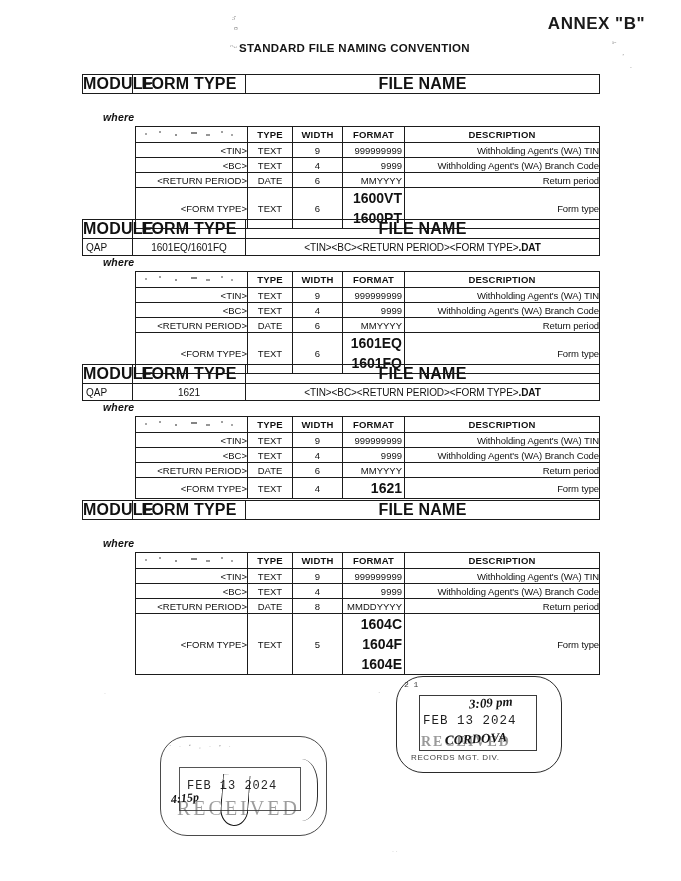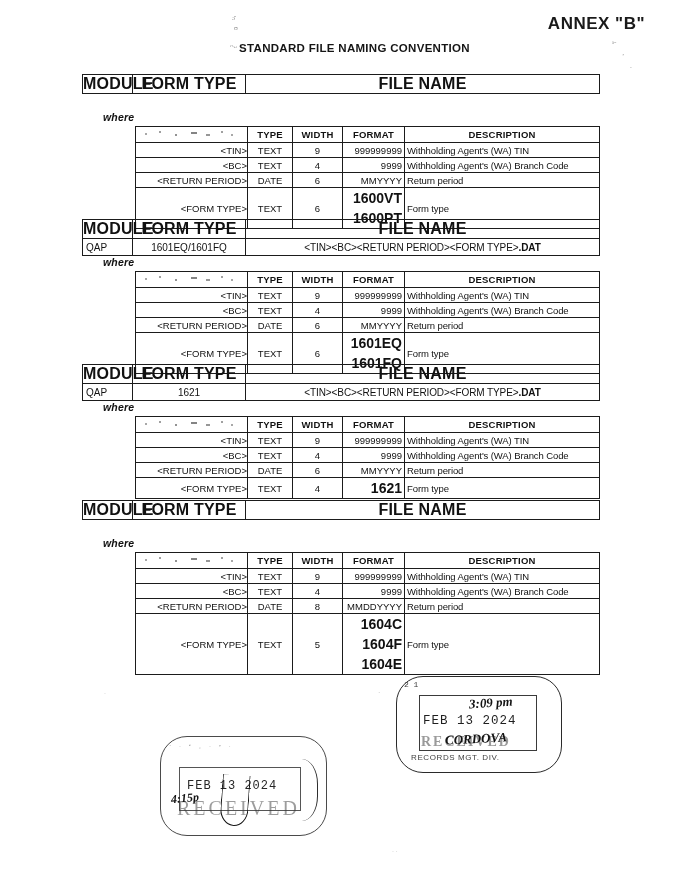--- a/index.html
+++ b/index.html
@@ -122,21 +122,21 @@
   .d-col-field  { width: 112px; }
   .d-col-type   { width: 45px;  }
   .d-col-width  { width: 50px;  }
   .d-col-format { width: 62px;  }
   .d-col-desc   { width: 195px; }
 
   .detail-table td.c-field  { text-align: right; }
   .detail-table td.c-type   { text-align: center; }
   .detail-table td.c-width  { text-align: center; }
   .detail-table td.c-format { text-align: right; padding-right: 2px; }
-  .detail-table td.c-desc   { text-align: left; padding-left: 2px; letter-spacing: -0.1px; }
+  .detail-table td.c-desc   { text-align: right; padding-left: 2px; letter-spacing: -0.1px; }
 
   .detail-table td.c-format.bold-fmt {
     font-weight: bold;
     line-height: 20px;
     font-size: 14px;
     margin-top: 8px;
   }
   .row-tall td   { height: 27px; }
   .row-taller td { height: 40px; }
 

